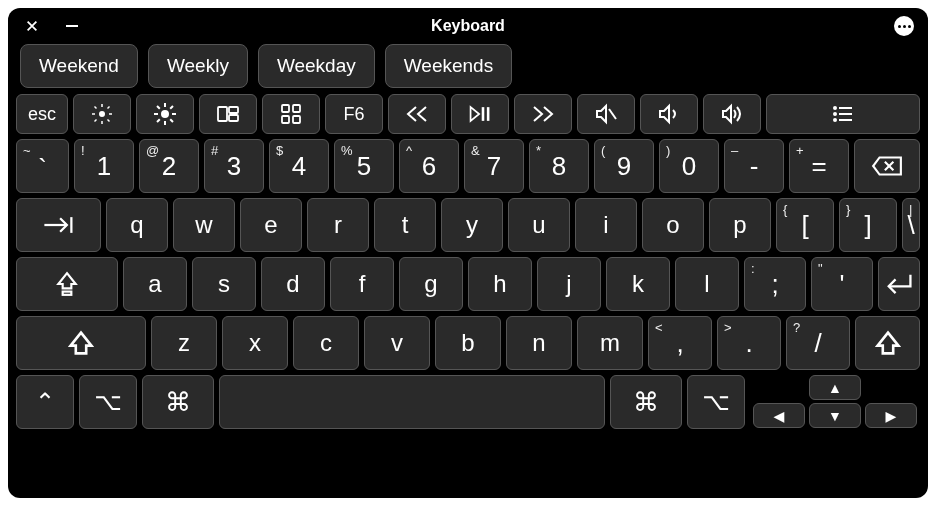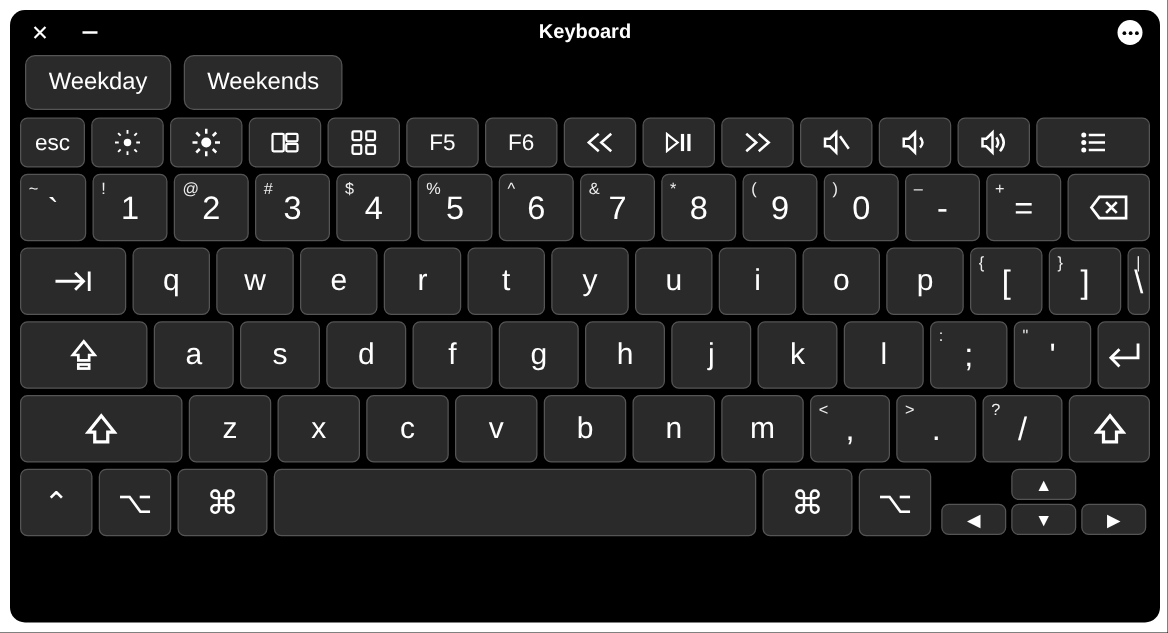--- a/index.html
+++ b/index.html
@@ -131,20 +131,22 @@
         <div class="dots">
             <div class="dot"></div>
             <div class="dot"></div>
             <div class="dot"></div>
           </div>
       </div>
     </div>
   </div>
 
   <div class="suggestions">
+    <div class="sugg">Weekend</div>
+    <div class="sugg">Weekly</div>
     <div class="sugg">Weekday</div>
     <div class="sugg">Weekends</div>
   </div>
 
   <div class="kb">
 
     <div class="row fnrow">
       <div class="key esc" style="width:52px">esc</div>
       <div class="key" style="width:58px">
         <span class="glyph">
@@ -192,21 +194,20 @@
       <div class="key" style="width:58px">
         <span class="glyph">
           <svg viewBox="0 0 24 24" fill="none" stroke="#fff" stroke-width="1.8">
               <rect x="3" y="3" width="7" height="7" rx="1"></rect>
               <rect x="14" y="3" width="7" height="7" rx="1"></rect>
               <rect x="3" y="14" width="7" height="7" rx="1"></rect>
               <rect x="14" y="14" width="7" height="7" rx="1"></rect>
             </svg>
         </span>
       </div>
-      <div class="key" style="width:58px">F5</div>
       <div class="key" style="width:58px">F6</div>
       <div class="key" style="width:58px">
         <span class="glyph">
           <svg viewBox="0 0 24 24" fill="none" stroke="#fff" stroke-width="2">
               <path d="M11 5 L3 12 L11 19"></path>
               <path d="M21 5 L13 12 L21 19"></path>
             </svg>
         </span>
       </div>
       <div class="key" style="width:58px">

